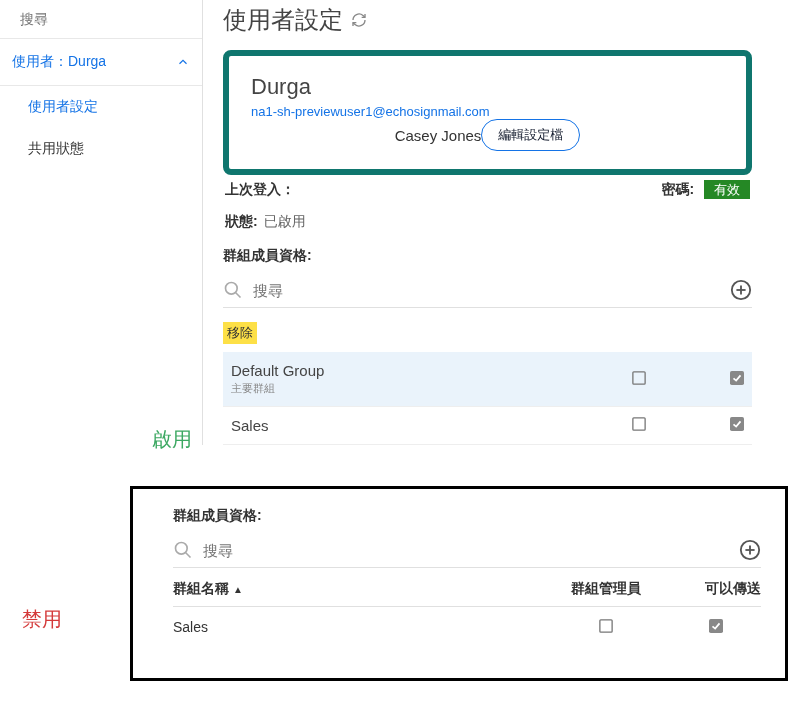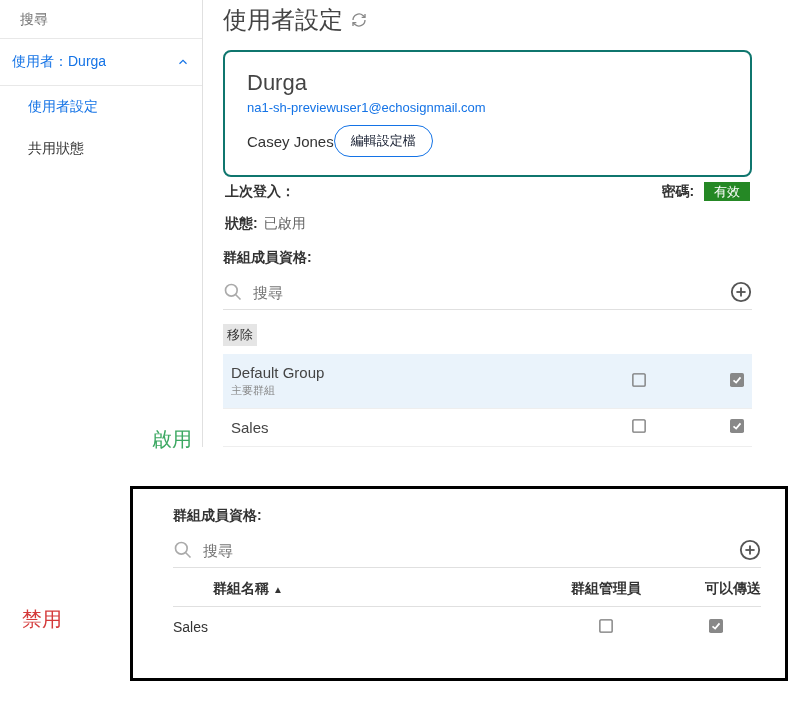--- a/index.html
+++ b/index.html
@@ -19,59 +19,59 @@
     .expand-row { display: flex; align-items: center; justify-content: space-between; padding: 14px 12px; font-size: 14px; color: #1473e6; cursor: pointer; border-bottom: 1px solid #e8e8e8; }
     .expand-row svg { width: 14px; height: 14px; }
     
     .sub-item { padding: 12px 12px 12px 28px; font-size: 14px; color: #333; cursor: pointer; }
     .sub-item.active { color: #1473e6; }
     
     .page-title-row { display: flex; align-items: center; padding-top: 4px; margin-bottom: 14px; }
     .page-title { font-size: 24px; font-weight: 300; color: #444; margin-right: 8px; }
     .refresh-icon { width: 16px; height: 16px; }
     
-    .card { border: 2px solid #0f766e; border-radius: 8px; padding: 18px 22px; margin-right: 20px; }
+    .card { border: 6px solid #0f766e; border-radius: 8px; padding: 18px 22px; margin-right: 20px; }
     .user-name { font-size: 22px; font-weight: 300; color: #444; }
     .user-email { font-size: 13px; color: #1473e6; margin-top: 4px; }
-    .user-sub-row { display: flex; justify-content: flex-start; align-items: center; margin-top: 10px; }
+    .user-sub-row { display: flex; justify-content: center; align-items: center; }
     .user-fullname { font-size: 15px; color: #333; }
     .edit-btn { border: 1px solid #1473e6; color: #0f172a; background: #fff; border-radius: 16px; padding: 6px 16px; font-size: 13px; cursor: pointer; }
     
     .info-section { padding: 0 2px; margin-top: 6px; margin-right: 20px; }
     .info-row { display: flex; padding: 8px 0 4px 0; }
     .info-label { font-size: 14px; color: #333; font-weight: 700; margin-right: 6px; }
     .info-value { font-size: 14px; color: #666; }
     .info-row-split { display: flex; justify-content: space-between; margin-bottom: 6px; }
     .pw-badge { background: #258825; color: #fff; padding: 2px 10px; font-size: 13px; }
     
     .group-section { margin-top: 12px; margin-right: 20px; }
     .group-label { font-size: 14px; font-weight: 600; color: #333; margin-bottom: 8px; }
     .group-search-row { display: flex; align-items: center; padding: 6px 0; border-bottom: 1px solid #e0e0e0; }
     .group-search-row svg.mag { width: 20px; height: 20px; margin-right: 10px; }
     .group-search-row input { border: none; outline: none; font-size: 15px; color: #999; flex: 1; }
     .add-icon { width: 22px; height: 22px; cursor: pointer; }
     
-    .remove-tag { display: inline-block; background: #e5e5e5; color: #333; padding: 2px 4px; font-size: 13px; margin-top: 14px; }
+    .remove-tag { display: inline-block; background: #fde047; color: #333; padding: 2px 4px; font-size: 13px; margin-top: 14px; }
     
     .group-table { width: 100%; margin-top: 8px; }
     .group-row { display: flex; align-items: center; padding: 10px 8px; border-bottom: 1px solid #eee; }
     .group-row.highlighted { background: #eaf3fb; }
     .group-row-name { flex: 1; font-size: 15px; color: #444; }
     .group-row-sub { font-size: 11px; color: #888; margin-top: 2px; }
     .check-col { width: 130px; text-align: center; }
     .check-col svg, .check-col-last svg { width: 14px; height: 14px; }
     .check-col-last { width: 40px; text-align: right; }
     
     .annot-enable { position: absolute; left: 152px; top: 426px; color: #3ca862; font-size: 20px; }
     .annot-disable { position: absolute; left: 22px; top: 606px; color: #d43a3a; font-size: 20px; }
     
     .bottom-panel { position: absolute; left: 130px; top: 486px; width: 658px; border: 3px solid #000; padding: 18px 24px 30px 40px; background: #fff; }
     .bottom-panel .group-search-row { border-bottom: 1px solid #e0e0e0; }
     .panel-head { display: flex; padding: 12px 0 8px 0; border-bottom: 1px solid #e0e0e0; font-size: 14px; color: #333; font-weight: 600; }
-    .panel-head .col-name { flex: 1; display: flex; align-items: center; margin-left: 40px; }
+    .panel-head .col-name { flex: 1; display: flex; align-items: center; }
     .panel-head .col-admin { width: 130px; text-align: center; }
     .panel-head .col-send { width: 90px; text-align: right; }
     .panel-row { display: flex; padding: 12px 0; font-size: 14px; color: #333; }
     .panel-row .col-name { flex: 1; }
     .panel-row .col-admin { width: 130px; text-align: center; }
     .panel-row .col-send { width: 90px; text-align: center; }
     .sort-arrow { margin-left: 4px; font-size: 10px; }
     
     .container { position: relative; width: 772px; height: 707px; }
   </style>

